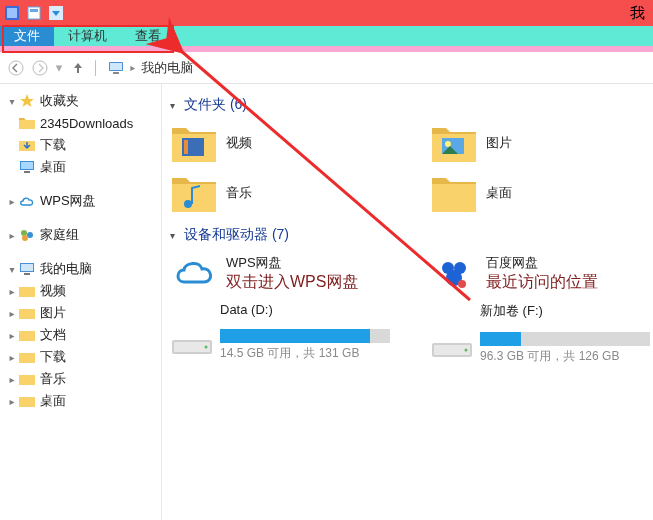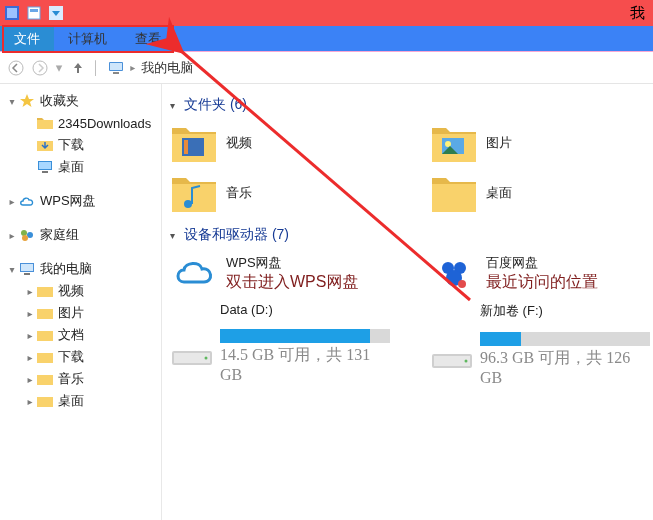--- a/index.html
+++ b/index.html
@@ -4,21 +4,21 @@
 <style>
 * { margin: 0; padding: 0; box-sizing: border-box; font-family: "Microsoft YaHei", "Segoe UI", sans-serif; }
 body { width: 653px; height: 520px; background: #fff; overflow: hidden; font-size: 13px; color: #222; position: relative; }
 
 
 .titlebar { height: 26px; background: #f64d4d; display: flex; align-items: center; padding: 0 4px; }
 .titlebar .qat-ico { width: 16px; height: 16px; margin-right: 6px; display: inline-flex; align-items: center; justify-content: center; }
 .titlebar .title-right { margin-left: auto; font-size: 15px; color: #000; padding-right: 4px; }
 
 
-.tabs { height: 26px; background: #3b82f6; border-bottom: 1px solid #f9a8d4; display: flex; align-items: stretch; }
+.tabs { height: 26px; background: #5eead4; border-bottom: 6px solid #f9a8d4; display: flex; align-items: stretch; }
 .tab { padding: 0 14px; display: flex; align-items: center; cursor: pointer; color: #333; font-size: 13px; }
 .tab.file { background: #2a8dd4; color: #fff; }
 .highlight-box { position: absolute; left: 2px; top: 25px; width: 172px; height: 28px; border: 2px solid #ec2c2c; pointer-events: none; z-index: 30; }
 
 
 .navbar { height: 32px; display: flex; align-items: center; padding: 2px 6px; gap: 4px; border-bottom: 1px solid #e5e5e5; }
 .nav-btn { width: 20px; height: 20px; display: flex; align-items: center; justify-content: center; color: #666; cursor: pointer; }
 .nav-sep { color: #bbb; }
 .breadcrumb { display: flex; align-items: center; gap: 6px; margin-left: 4px; }
 .bc-icon { width: 16px; height: 16px; }
@@ -26,21 +26,21 @@
 
 
 .main { display: flex; height: calc(520px - 26px - 26px - 32px); }
 
 
 .sidebar { width: 162px; border-right: 1px solid #e8e8e8; padding: 6px 0; overflow: hidden; }
 .tree-item { display: flex; align-items: center; height: 22px; padding-left: 6px; cursor: pointer; }
 .tree-item .tw { width: 12px; text-align: center; color: #7a7a7a; font-size: 10px; }
 .tree-item .ic { width: 18px; height: 16px; display: flex; align-items: center; justify-content: center; margin-right: 4px; }
 .tree-item .lbl { white-space: nowrap; }
-.tree-sub { padding-left: 18px; }
+.tree-sub { }
 .tree-group-gap { height: 12px; }
 
 
 .content { flex: 1; padding: 8px 0 8px 8px; overflow: hidden; }
 .group-header { display: flex; align-items: center; color: #163a94; font-size: 14px; margin: 4px 0 8px 0; }
 .group-header .chev { width: 14px; font-size: 10px; color: #555; }
 .group-grid { display: flex; flex-wrap: wrap; gap: 8px 40px; margin-bottom: 12px; }
 .tile { display: flex; align-items: center; width: 220px; }
 .tile .tile-ico { width: 48px; height: 42px; display: flex; align-items: center; justify-content: center; }
 .tile .tile-text { margin-left: 8px; display: flex; flex-direction: column; }
@@ -48,21 +48,21 @@
 .tile .tile-text .t2 { font-size: 16px; color: #7f1d1d; }
 
 
 .drive { width: 220px; }
 .drive .drv-row { display: flex; align-items: center; }
 .drive .drv-ico { width: 44px; height: 28px; display: flex; align-items: center; justify-content: center; }
 .drive .drv-text { margin-left: 6px; flex: 1; }
 .drive .drv-name { font-size: 13px; margin-bottom: 12px; }
 .drive .drv-bar { height: 14px; background: #d9d9d9; position: relative; }
 .drive .drv-bar .fill { position: absolute; left: 0; top: 0; height: 100%; background: #1e9fe6; }
-.drive .drv-cap { font-size: 16px; color: #8a8a8a; margin-top: 2px; font-family: Liberation Serif, serif; }
+.drive .drv-cap { font-size: 12px; color: #8a8a8a; margin-top: 2px; }
 
 
 .folder-yellow { fill: #f9d26b; }
 .folder-yellow-dark { fill: #e6b84a; }
 
 
 .arrow-layer { position: absolute; left: 0; top: 0; width: 653px; height: 520px; pointer-events: none; z-index: 40; }
 </style>
 </head>
 <body>

